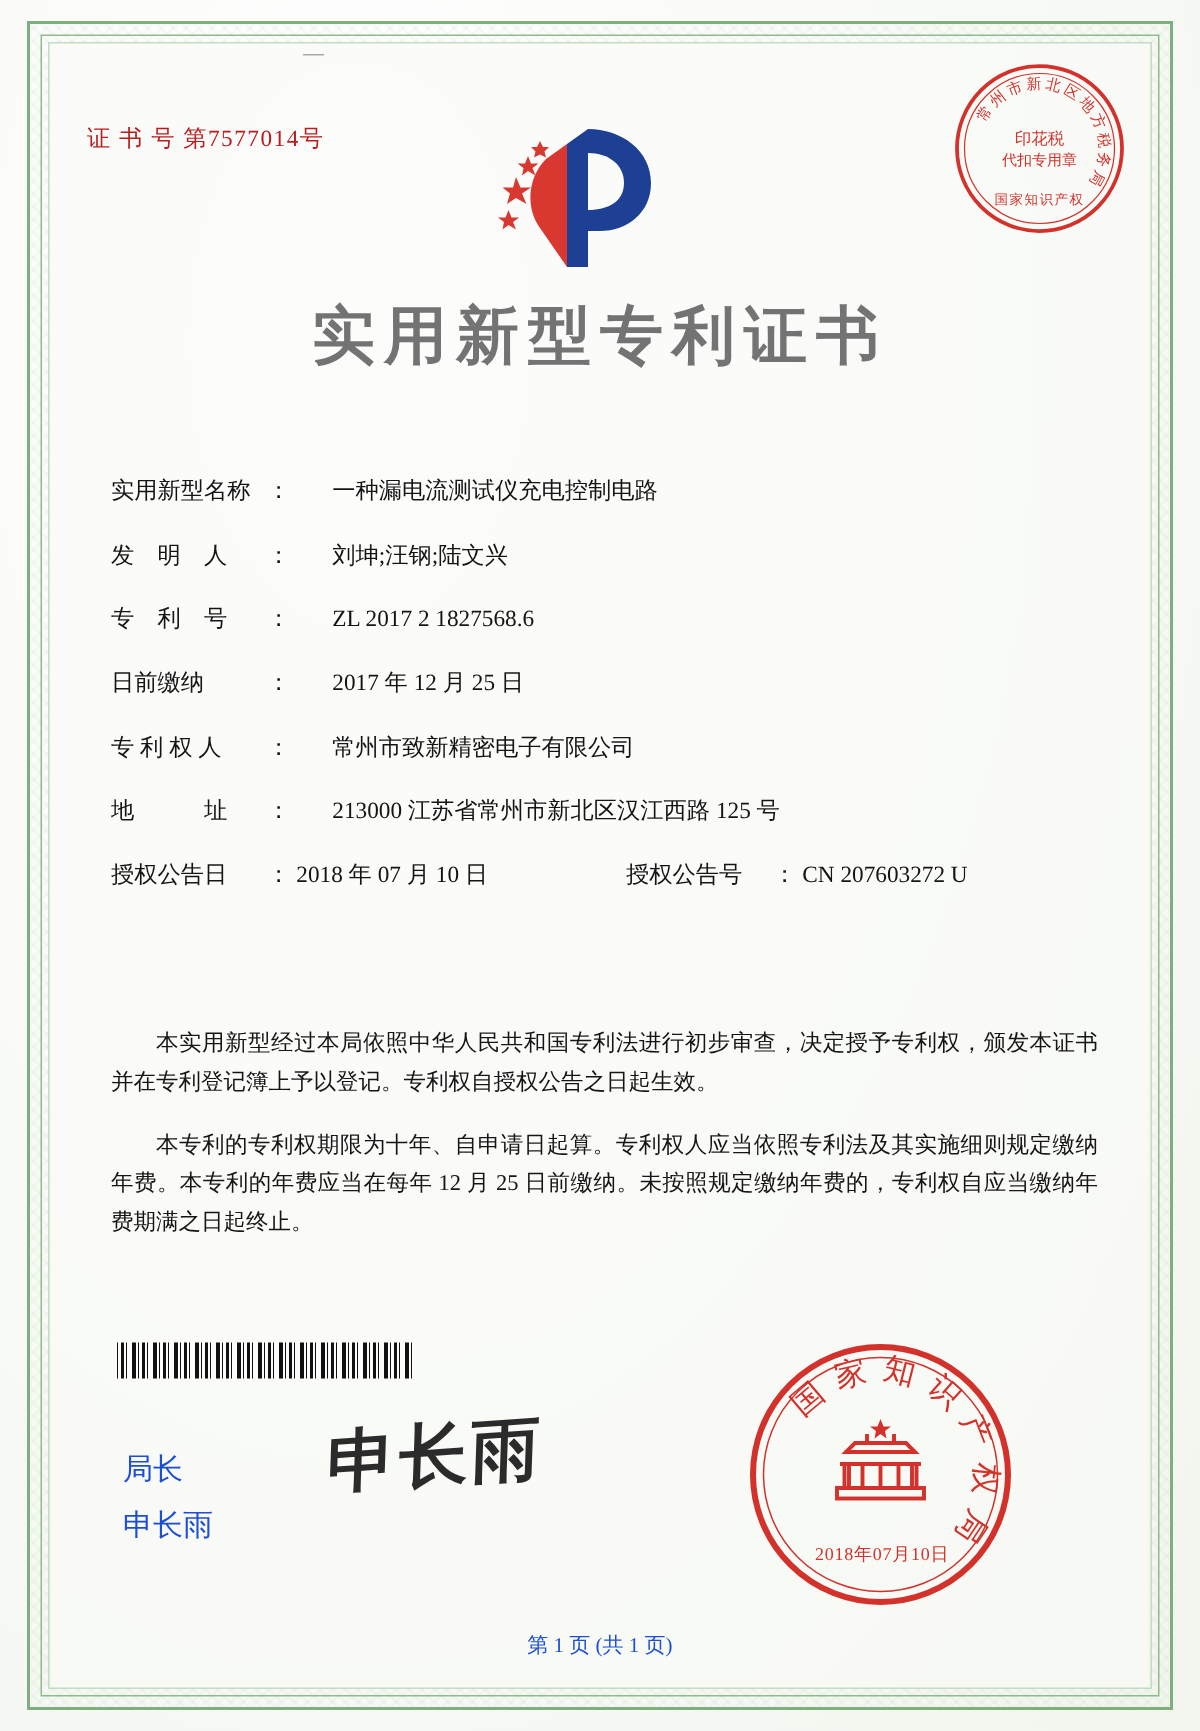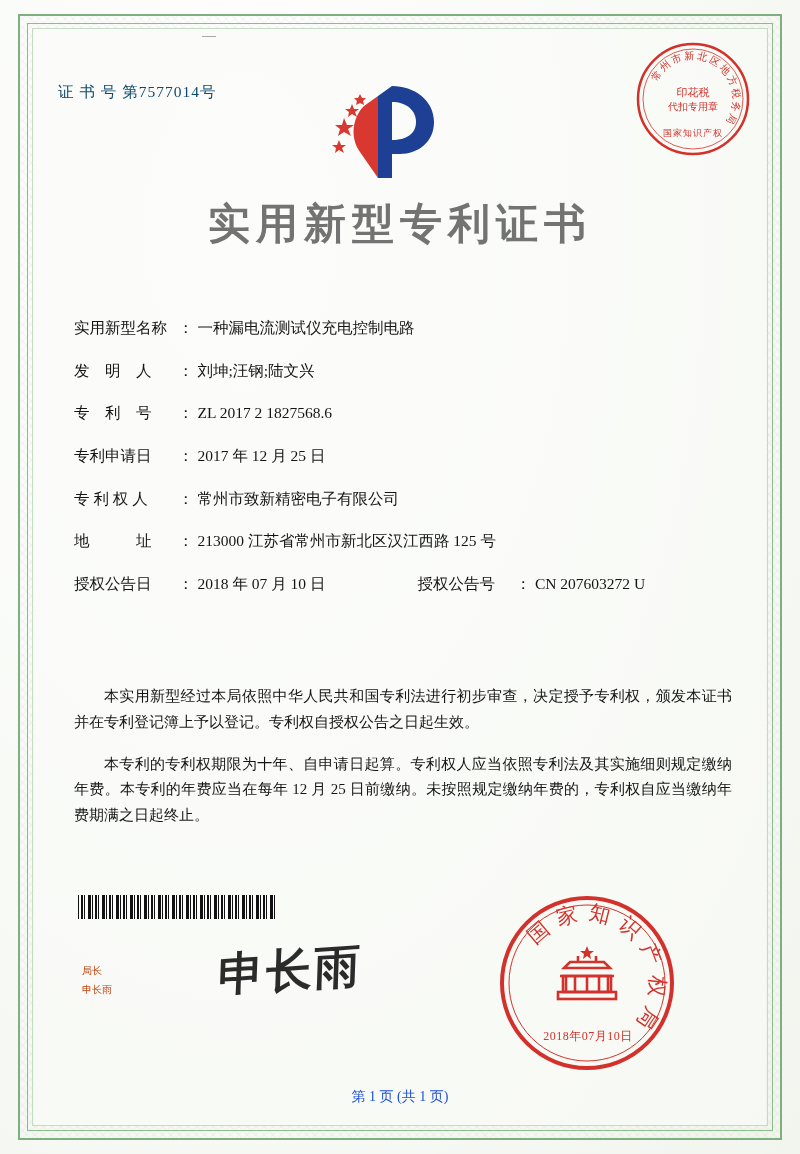--- a/index.html
+++ b/index.html
@@ -61,21 +61,21 @@
     position: absolute;
     left: 0; top: 0; right: 0; bottom: 0;
   }
 
   
   .cert-number {
     position: absolute;
     left: 58px;
     top: 82px;
     font-size: 15.5px;
-    color: #0c4a6e;
+    color: #b91c1c;
     letter-spacing: 1px;
     white-space: nowrap;
   }
   .emblem {
     position: absolute;
     left: 330px;
     top: 78px;
     width: 130px;
     height: 110px;
   }
@@ -120,20 +120,21 @@
     justify-content: space-between;
     white-space: nowrap;
   }
   .field-colon {
     flex: 0 0 auto;
     padding-right: 4px;
   }
   .field-value {
     flex: 1 1 auto;
     white-space: nowrap;
+    margin-left: 24px;
   }
   .field-row.dual {
     justify-content: flex-start;
   }
   .pub-right {
     margin-left: 92px;
     display: flex;
     align-items: baseline;
     white-space: nowrap;
   }
@@ -174,22 +175,22 @@
       #111 6px, #111 7px,
       #fbfcf9 7px, #fbfcf9 10px,
       #111 10px, #111 13px,
       #fbfcf9 13px, #fbfcf9 14px
     );
   }
   .director-block {
     position: absolute;
     left: 82px;
     top: 962px;
-    font-size: 10px;
-    color: #c2410c;
+    font-size: 20px;
+    color: #1d4ed8;
     line-height: 1.85;
   }
   .signature {
     position: absolute;
     left: 218px;
     top: 940px;
     font-size: 46px;
     color: #1a1a1a;
     font-family: "DejaVu Serif", serif;
     transform: rotate(-4deg) skewX(-6deg);
@@ -289,21 +290,21 @@
         <span class="field-label">发　明　人</span>
         <span class="field-colon">：</span>
         <span class="field-value">刘坤;汪钢;陆文兴</span>
       </div>
       <div class="field-row">
         <span class="field-label">专　利　号</span>
         <span class="field-colon">：</span>
         <span class="field-value">ZL 2017 2 1827568.6</span>
       </div>
       <div class="field-row">
-        <span class="field-label">专利申请日</span>
+        <span class="field-label">日前缴纳</span>
         <span class="field-colon">：</span>
         <span class="field-value">2017 年 12 月 25 日</span>
       </div>
       <div class="field-row">
         <span class="field-label">专 利 权 人</span>
         <span class="field-colon">：</span>
         <span class="field-value">常州市致新精密电子有限公司</span>
       </div>
       <div class="field-row">
         <span class="field-label">地　　　址</span>

